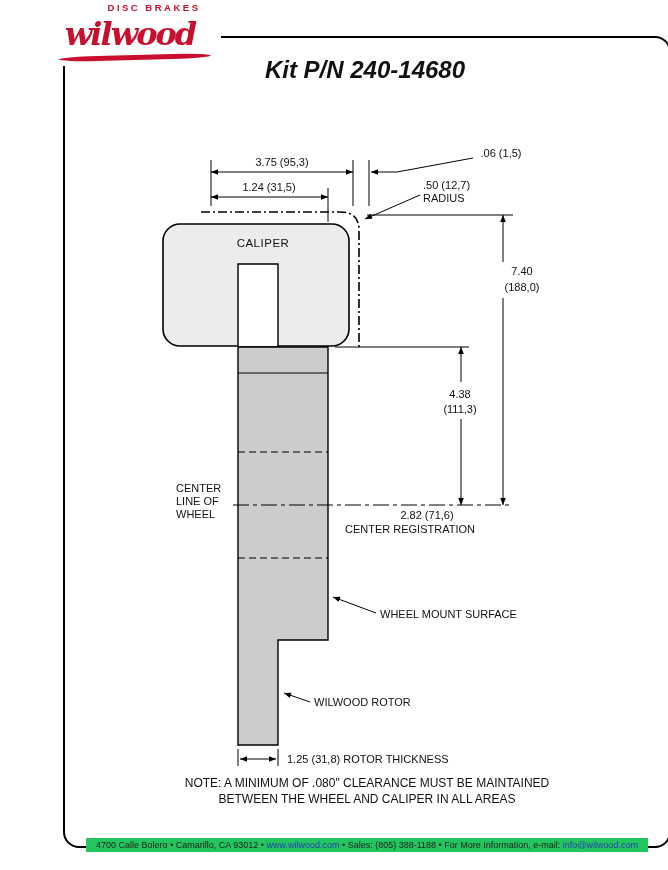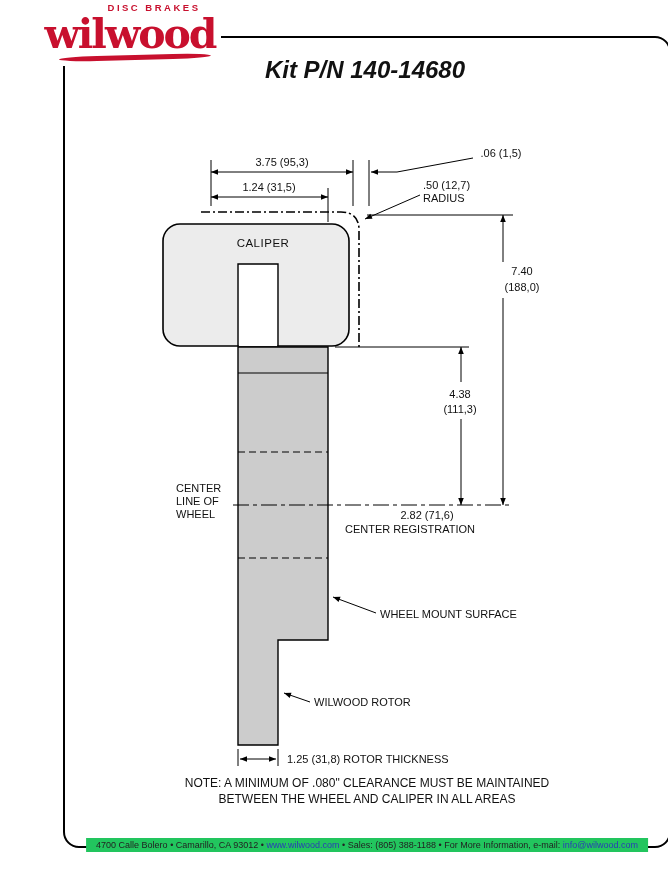--- a/index.html
+++ b/index.html
@@ -13,22 +13,22 @@
   }
   .logo {
     position:absolute; left:6px; top:2px; width:182px; height:64px;
     background:#fff; z-index:3; text-align:center;
   }
   .brand-top {
     color:var(--brand_red); font-weight:bold; font-size:9.5px;
     letter-spacing:2.5px; padding-left:48px; line-height:12px;
   }
   .brand-script {
-    font-family:"DejaVu Serif", serif; font-weight:bold;
-    font-size:41px; line-height:40px; color:var(--brand_red); letter-spacing:-2px;
+    font-family:"DejaVu Serif", serif; font-style:italic; font-weight:bold;
+    font-size:32px; line-height:40px; color:var(--brand_red); letter-spacing:-2px;
   }
   .brand-swash {
     width:152px; height:5px; margin:1px 0 0 20px;
     background:var(--brand_red); border-radius:50% / 100%;
     transform:rotate(-1.5deg);
   }
   .title {
     position:absolute; left:190px; top:8px; width:446px; text-align:center;
     font-style:italic; font-weight:bold; font-size:18px; z-index:2;
   }
@@ -53,21 +53,21 @@
 <div class="page">
 
   <div class="border-frame"></div>
 
   <div class="logo">
     <div class="brand-top">DISC BRAKES</div>
     <div class="brand-script">wilwood</div>
     <div class="brand-swash"></div>
   </div>
 
-  <div class="kit">Kit P/N 140-14680</div>
+  <div class="kit">Kit P/N 240-14680</div>
 
   <svg class="diagram" viewBox="0 0 668 870">
     <defs>
       <marker id="arr" viewBox="0 0 10 10" refX="10" refY="5" markerWidth="10" markerHeight="7" orient="auto-start-reverse">
         <path d="M0,1 L10,5 L0,9 Z"></path>
       </marker>
     </defs>
 
     <path d="M168,212 L308,212 Q326,212 326,230 L326,347" fill="none" stroke="#000" stroke-width="1.6" stroke-dasharray="9,3,2,3"></path>
 

